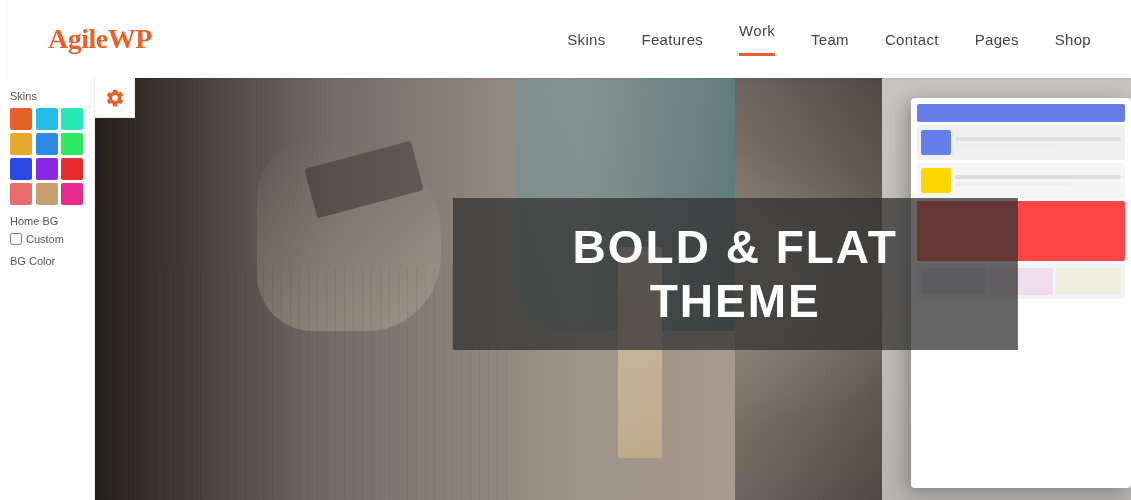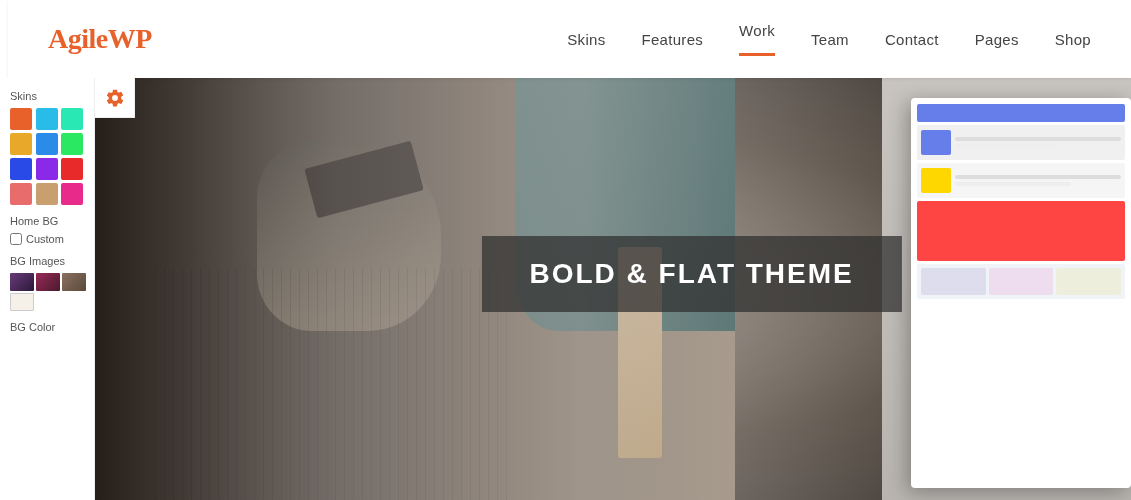--- a/index.html
+++ b/index.html
@@ -97,21 +97,21 @@
       text-align: center;
       z-index: 5;
     }
     .hero-headline-box {
       background: rgba(50,50,50,0.75);
       padding: 22px 48px;
       margin-bottom: 30px;
     }
     .hero-headline {
       color: #fff;
-      font-size: 28px;
+      font-size: 46px;
       font-weight: 800;
       font-family: 'Arial', sans-serif;
       letter-spacing: 2px;
       text-transform: uppercase;
     }
     .hero-cta {
       display: inline-block;
       border: 2px solid #fff;
       color: #fff;
       padding: 14px 40px;
@@ -261,29 +261,20 @@
 
 
   <div class="side-panel-section">
     <div class="side-panel-label">Home BG</div>
     <div class="checkbox-row">
       <input type="checkbox" style="">
       <span>Custom</span>
     </div>
   </div>
 
-  <div class="side-panel-section">
-    <div class="side-panel-label">BG Images</div>
-    <div class="bg-images-grid">
-      <div class="bg-thumb" style="background: linear-gradient(135deg,#6a3a7a,#2a1a3a)"></div>
-      <div class="bg-thumb" style="background: linear-gradient(135deg,#9a2a5a,#4a1a2a)"></div>
-      <div class="bg-thumb" style="background: linear-gradient(135deg,#8a7060,#5a4a3a)"></div>
-      <div class="bg-thumb-plain"></div>
-    </div>
-  </div>
 
   <div class="side-panel-section">
     <div class="side-panel-label">BG Color</div>
   </div>
 </div>
 
 <div class="gear-toggle">
   <svg width="20" height="20" viewBox="0 0 24 24" fill="#e8612a">
     <path d="M12 15.5A3.5 3.5 0 0 1 8.5 12 3.5 3.5 0 0 1 12 8.5a3.5 3.5 0 0 1 3.5 3.5 3.5 3.5 0 0 1-3.5 3.5m7.43-2.92c.04-.3.07-.62.07-.96s-.03-.67-.07-1l2.14-1.63c.19-.15.24-.42.12-.64l-2.03-3.5c-.12-.22-.39-.3-.61-.22l-2.52 1.01c-.52-.4-1.08-.73-1.69-.98l-.38-2.68C14.46 2.18 14.25 2 14 2h-4c-.25 0-.46.18-.49.42l-.38 2.68c-.61.25-1.17.58-1.69.98L4.96 5.07c-.22-.08-.49 0-.61.22L2.32 8.79c-.13.22-.07.49.12.64l2.14 1.63c-.04.33-.07.65-.07 1s.03.67.07 1L2.44 14.69c-.19.15-.24.42-.12.64l2.03 3.5c.12.22.39.3.61.22l2.52-1.01c.52.4 1.08.73 1.69.98l.38 2.68c.03.24.24.42.49.42h4c.25 0 .46-.18.49-.42l.38-2.68c.61-.25 1.17-.58 1.69-.98l2.52 1.01c.22.08.49 0 .61-.22l2.03-3.5c.13-.22.07-.49-.12-.64l-2.14-1.63z"></path>
   </svg>

